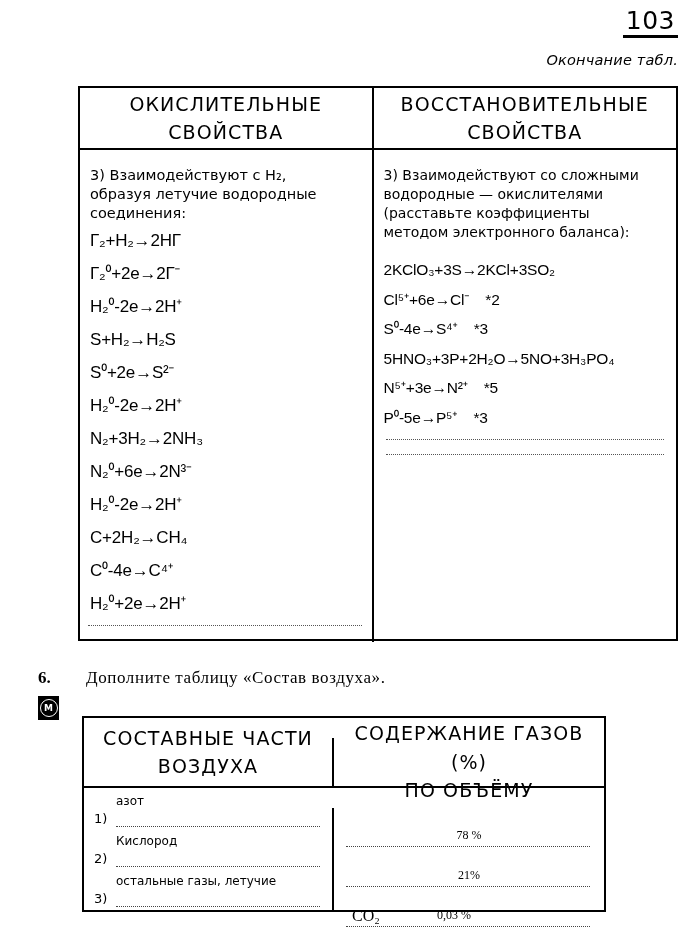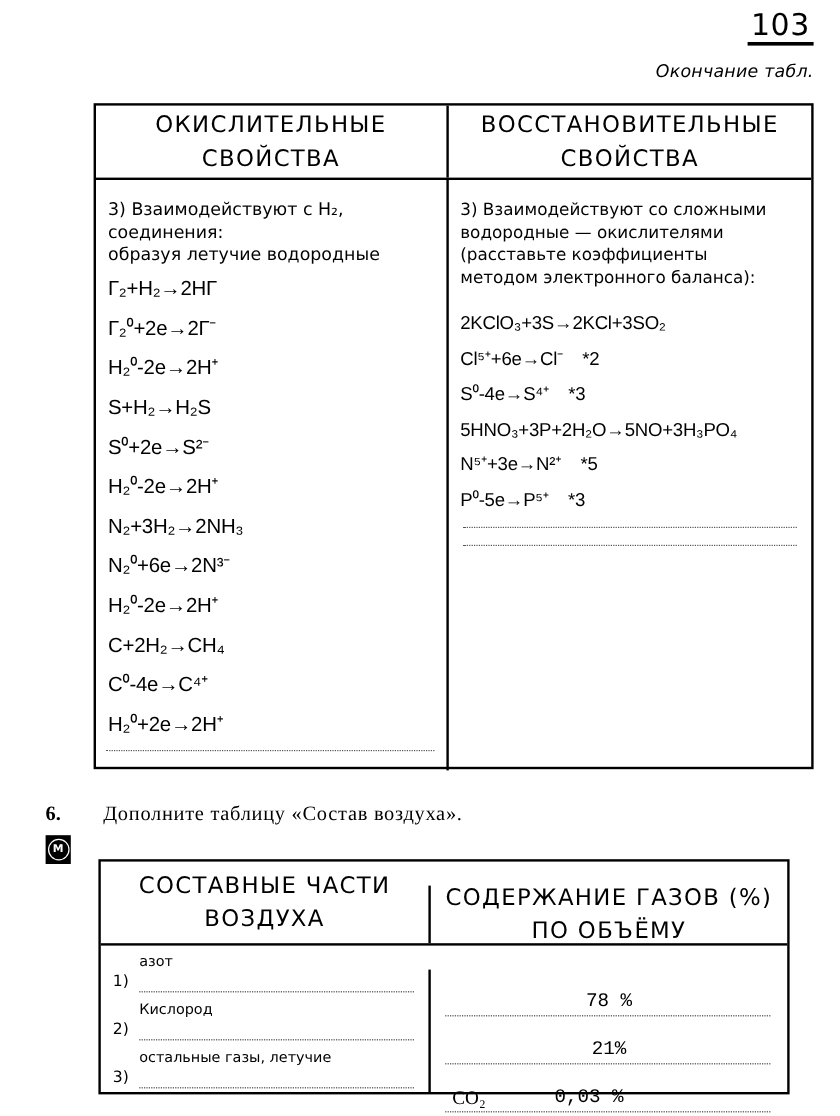--- a/index.html
+++ b/index.html
@@ -167,21 +167,21 @@
     font-size: 9px;
     font-weight: bold;
     line-height: 1;
   }
 
   
   .bot-table {
     position: absolute;
     left: 82px;
     top: 716px;
-    width: 576px;
+    width: 524px;
     height: 196px;
     border: 2.5px solid #000;
     box-sizing: border-box;
   }
   .bt-head {
     display: flex;
     height: 68px;
     border-bottom: 2.5px solid #000;
   }
   .bt-body { display: flex; height: 123px; }
@@ -232,22 +232,22 @@
 
   .vrow {
     position: relative;
     height: 40px;
   }
   .vval {
     position: absolute;
     left: 50%;
     transform: translateX(-50%);
     bottom: 9px;
-    font-family: Liberation Mono, monospace;
-    font-size: 16px;
+    font-family: Liberation Serif, serif;
+    font-size: 12px;
   }
   .vval.left-shift { left: 44%; }
   .vformula {
     position: absolute;
     left: 8px;
     bottom: 7px;
     font-family: "Liberation Serif", serif;
     font-size: 16px;
   }
   .vline {
@@ -280,22 +280,22 @@
       </div>
     </div>
   </div>
 
   <div class="tt-body">
 
     <div class="tt-col-left">
       <div class="cell-inner">
         <div class="intro">
           <div>3) Взаимодействуют с H₂,</div>
+          <div>образуя летучие водородные</div>
           <div>соединения:</div>
-          <div>образуя летучие водородные</div>
         </div>
         <div class="eq">Г₂+H₂→2HГ</div>
         <div class="eq">Г₂⁰+2e→2Г⁻</div>
         <div class="eq">H₂⁰-2e→2H⁺</div>
         <div class="eq">S+H₂→H₂S</div>
         <div class="eq">S⁰+2e→S²⁻</div>
         <div class="eq">H₂⁰-2e→2H⁺</div>
         <div class="eq">N₂+3H₂→2NH₃</div>
         <div class="eq">N₂⁰+6e→2N³⁻</div>
         <div class="eq">H₂⁰-2e→2H⁺</div>

